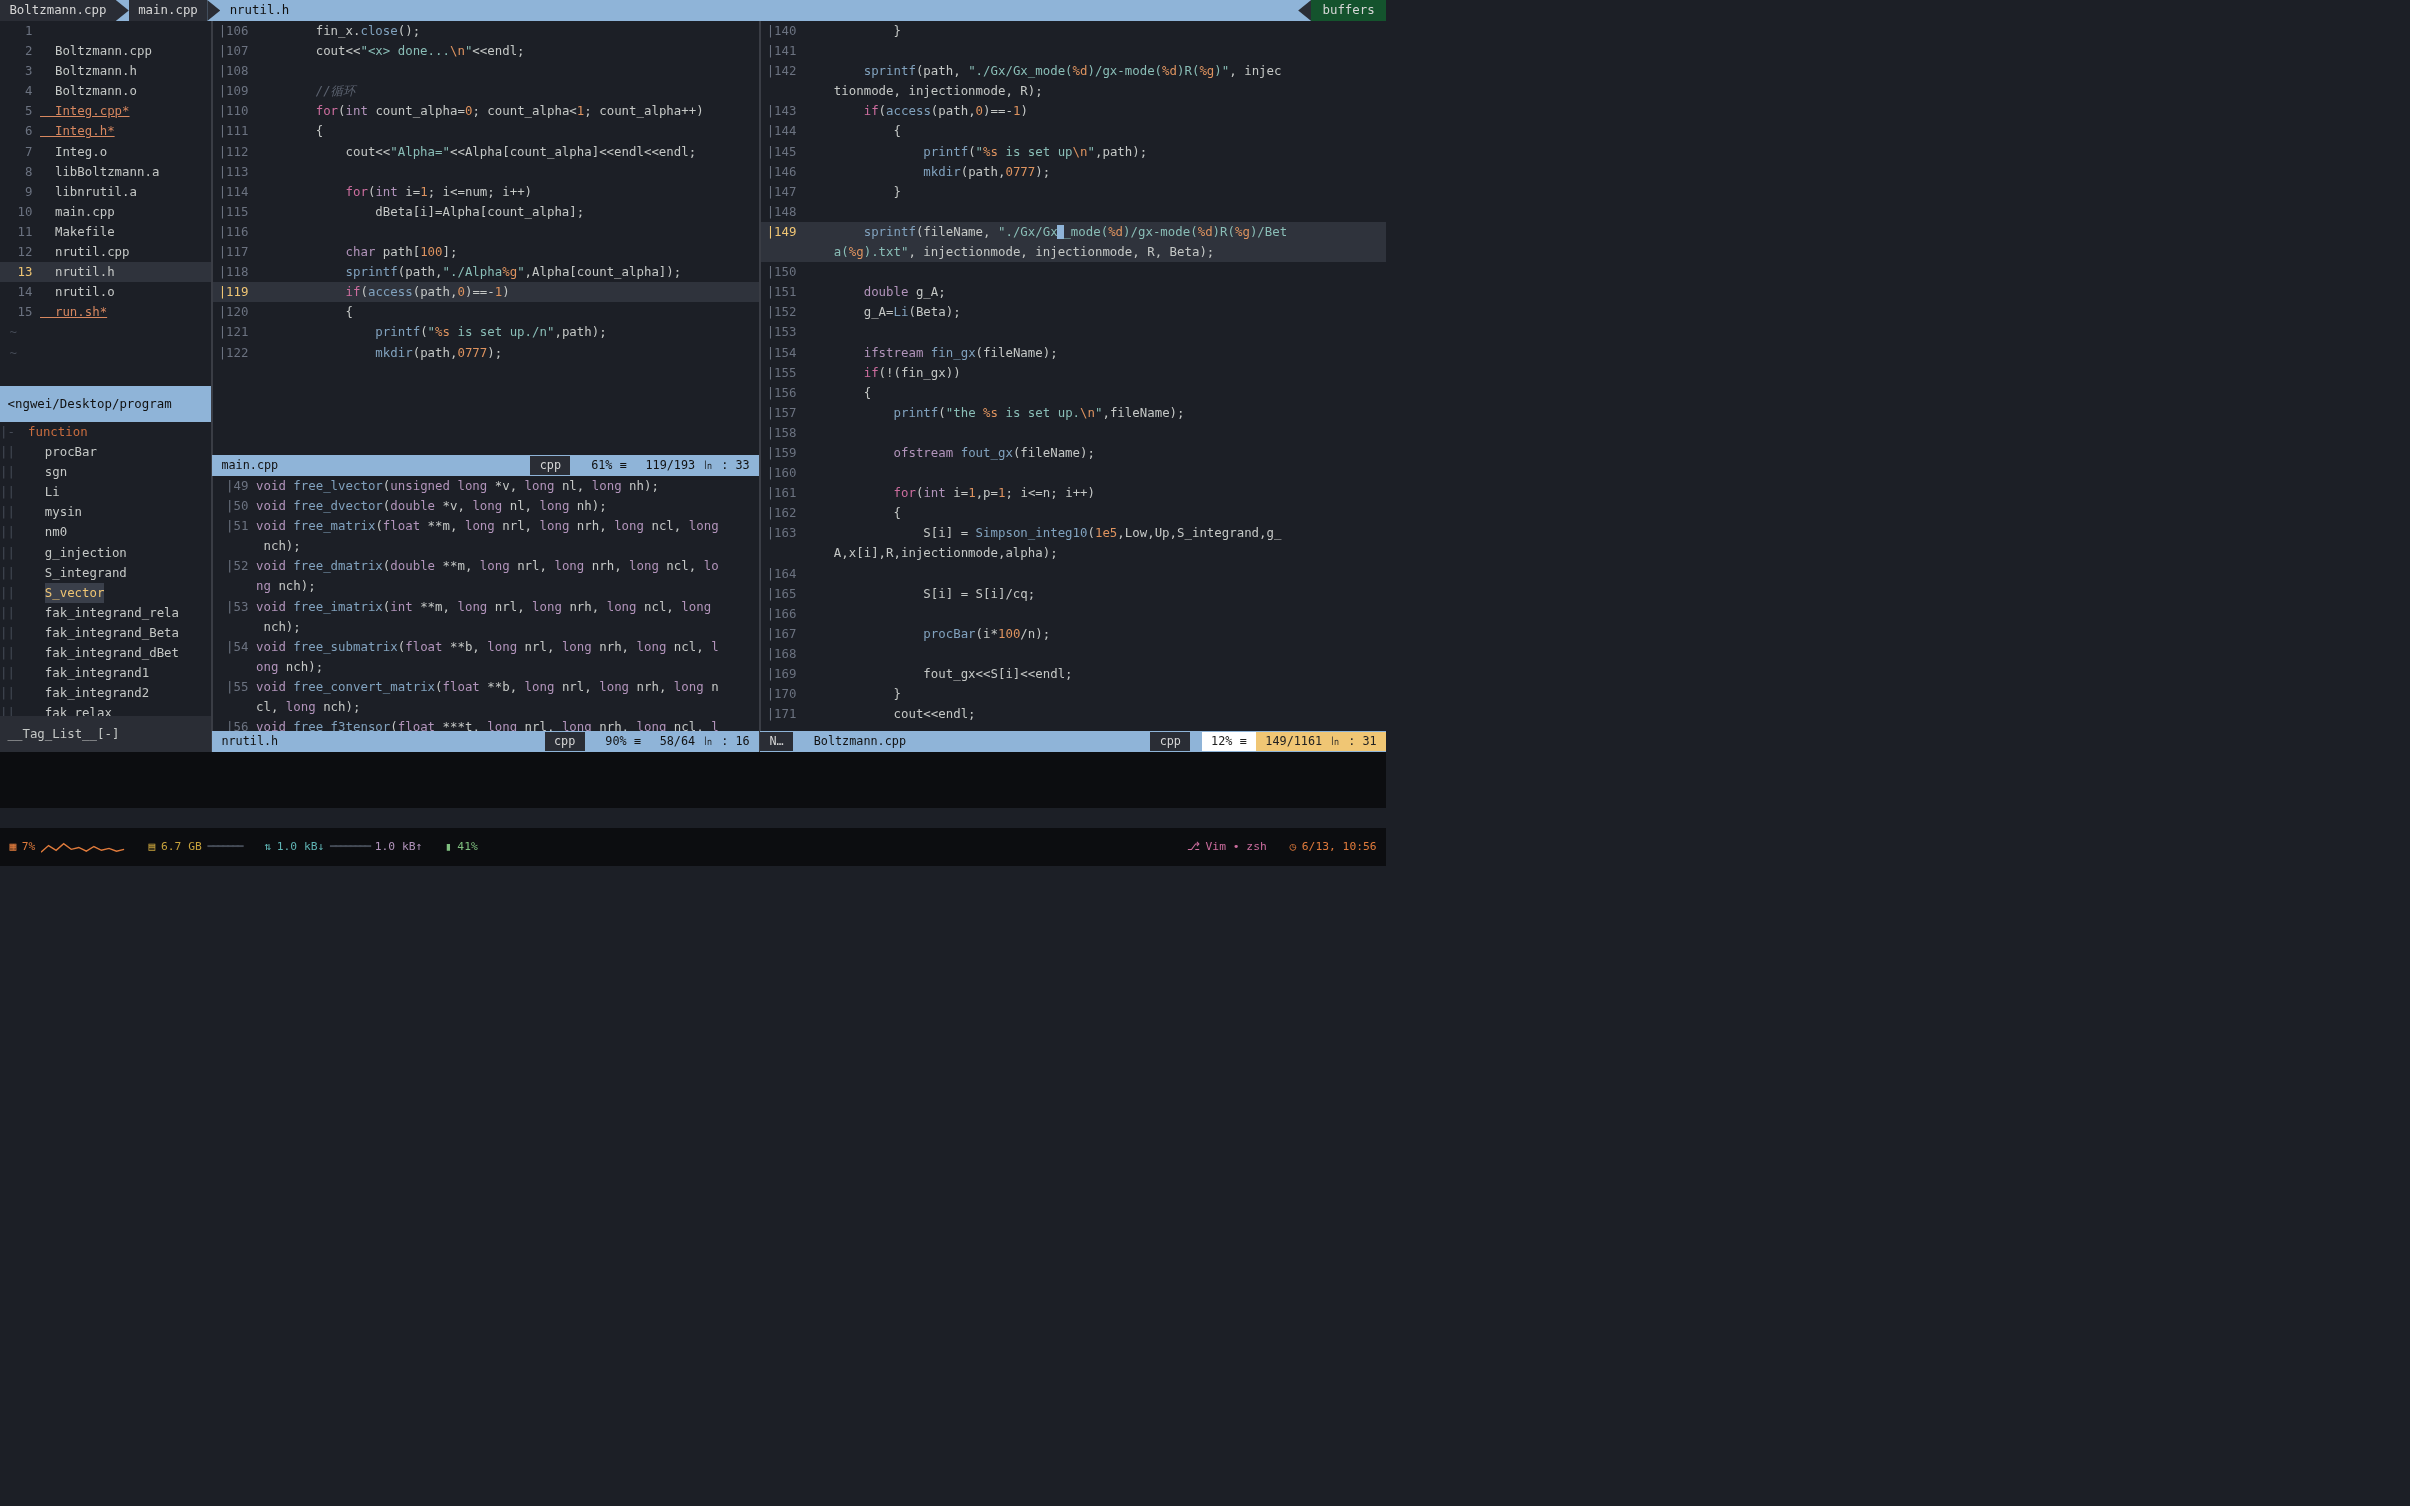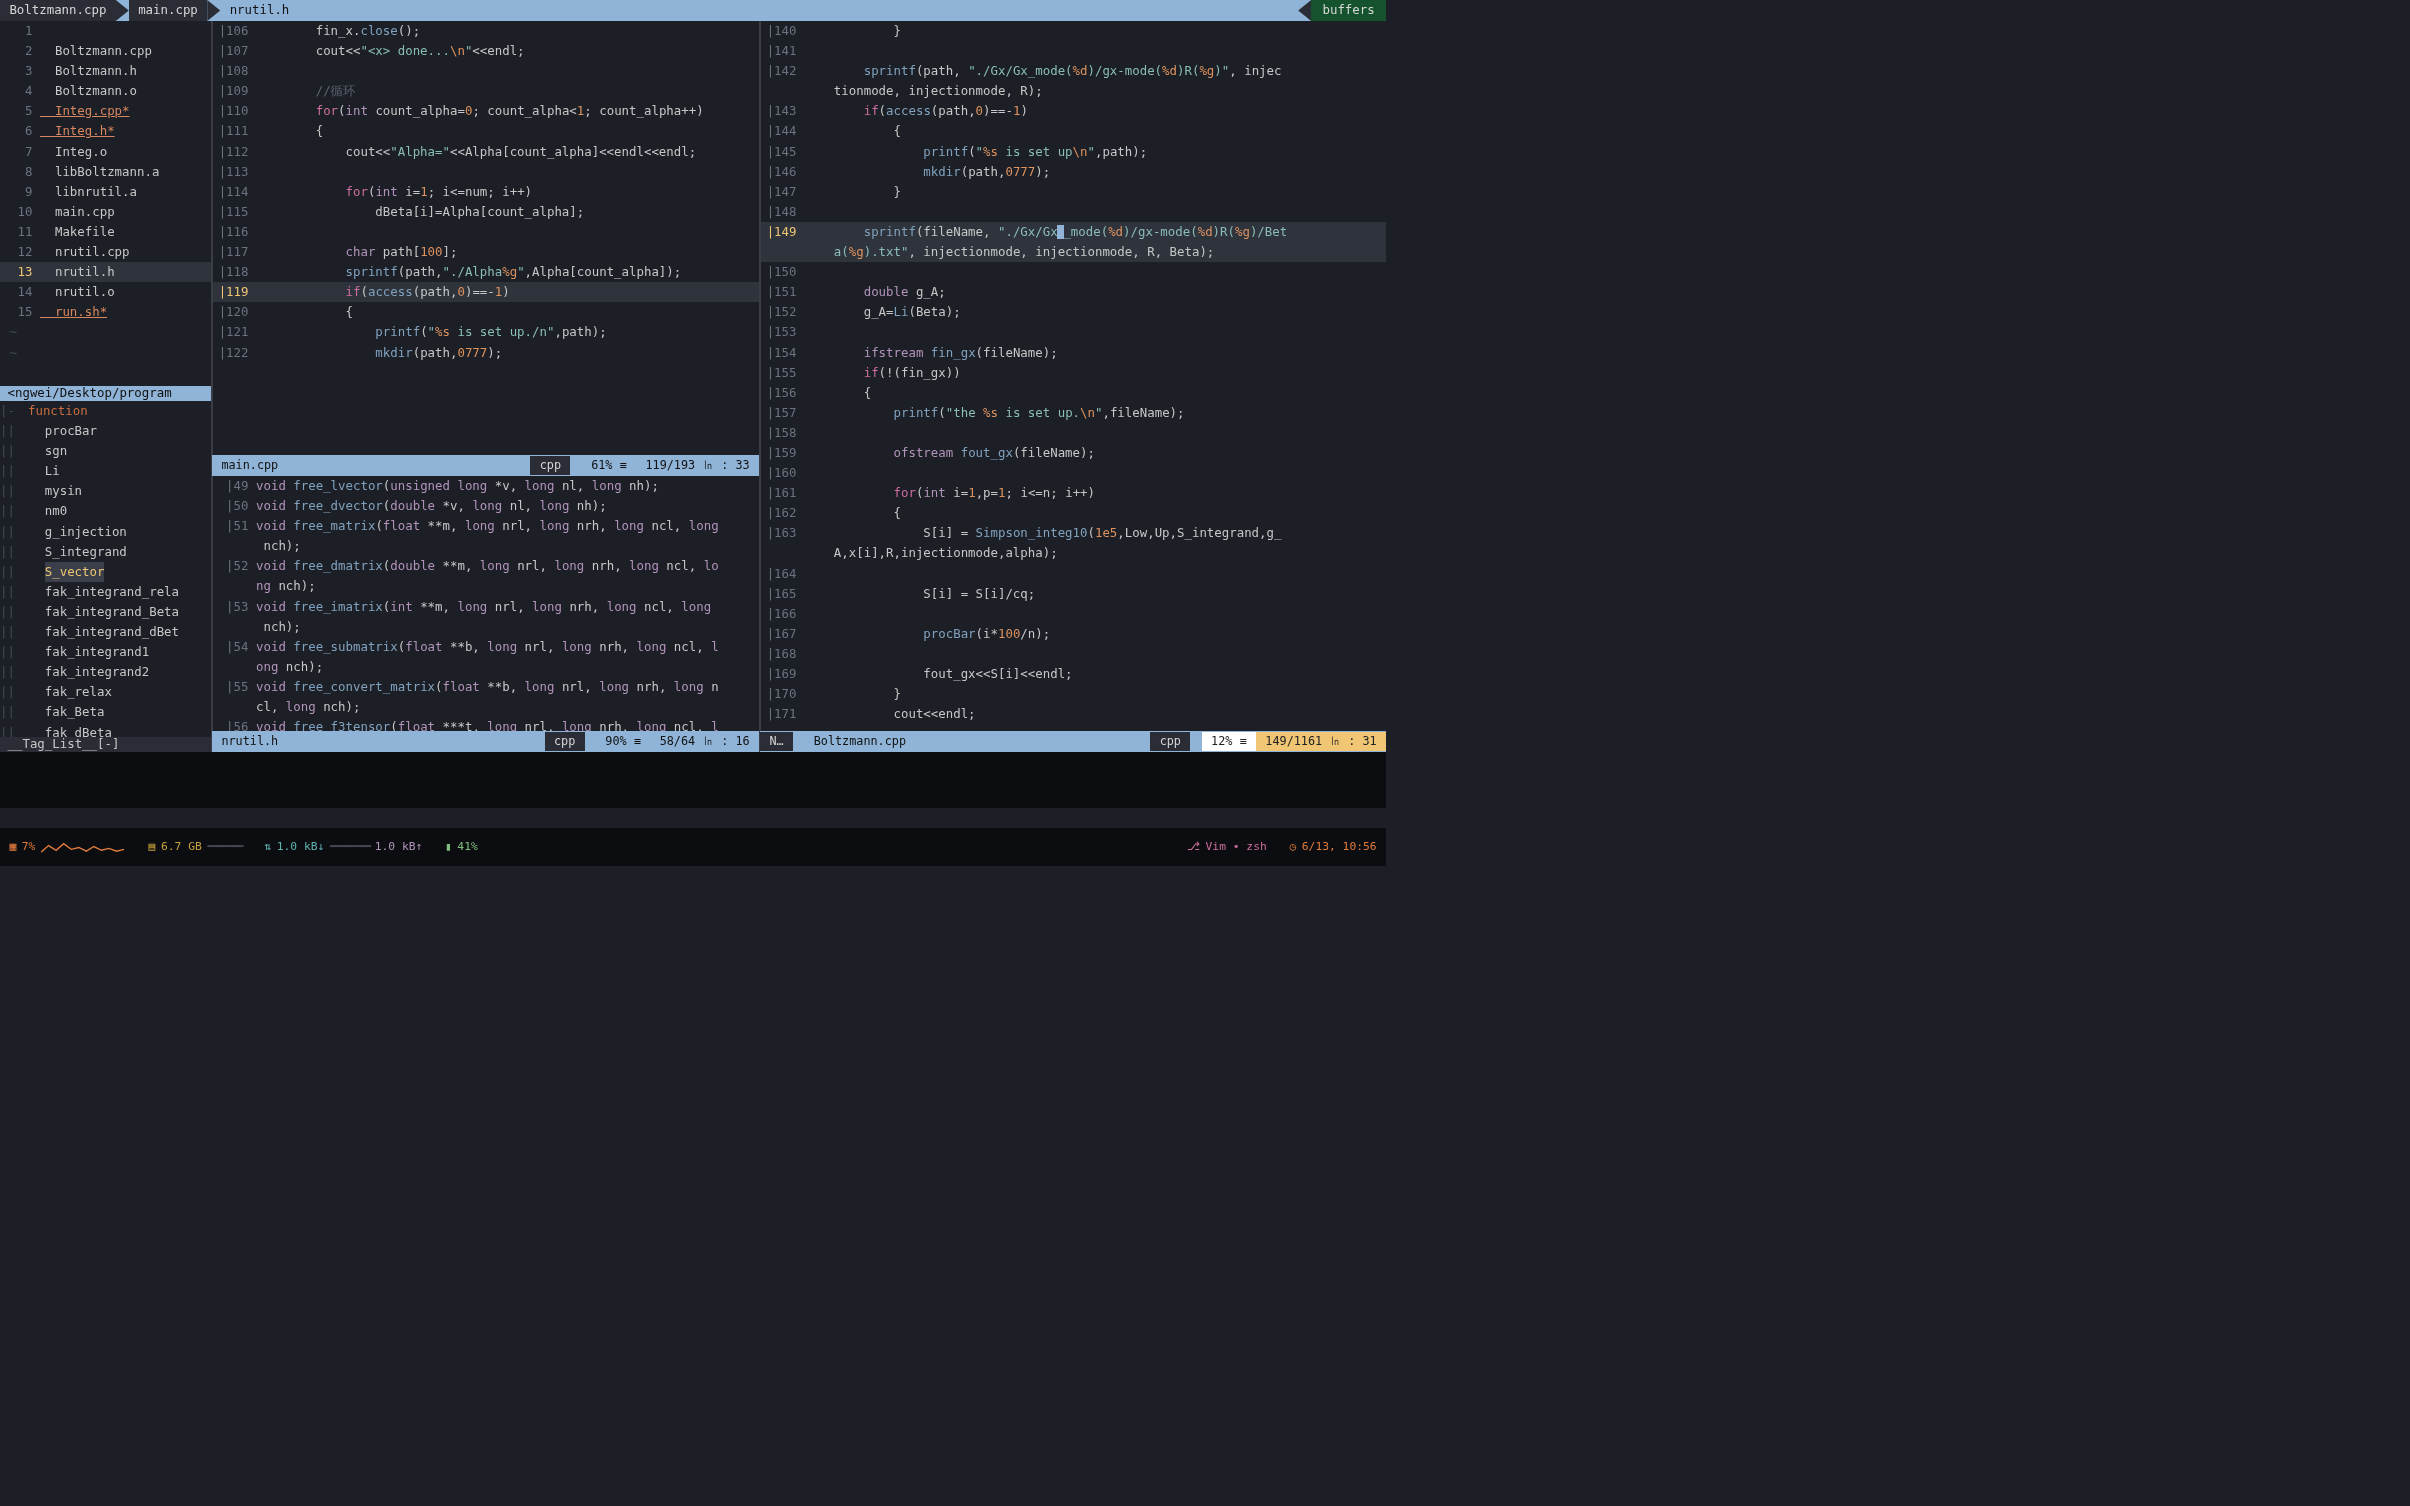--- a/index.html
+++ b/index.html
@@ -50,39 +50,39 @@
 .status .sep-r2{ width:11.3px; background:#8fb4d8; clip-path: polygon(0 0,100% 50%,0 100%); }
 .status .spacer { flex:1; background:#2a2d35; }
 .status .sep-l { width:11.3px; background:#8fb4d8; clip-path: polygon(100% 0,0 50%,100% 100%); }
 
 
 .kw  { color:#cc6d9e; }   
 .ty  { color:#b294bb; }   
 .fnm { color:#81a2be;margin-top:36px; }   
 .str { color:#8abeb7; }   
 .num { color:#de935f; }   
-.cm  { color:#5c6370; }
+.cm  { color:#5c6370;font-style:italic; }
 .pp  { color:#f0c674; }   
 .esc { color:#de935f; }   
 .mod { color:#d7875f;text-decoration:underline; }   
 .path{ color:#cc6d9e; }
 .tilde { color:#444a55; padding-left: 9.4px; }
 
 .bottom-gap { height: 56px; background:#0c0d10; }
 
 .sysbar { position:absolute; left:0; right:0; bottom:0; height:38px; background:#0c0d10; display:flex; align-items:center; color:#9aa3ad; font-size:11.3px; padding: 0 9.4px; gap: 22.6px; }
 .sysbar .item { display:flex; align-items:center; gap:5.6px; }
 .sysbar .orange { color:#e07b3c; }
 .sysbar .spark { width: 85px; height:17px; }
 .sysbar .green { color:#7fbf7f; }
 .sysbar .cyan  { color:#5fb3b3; }
 .sysbar .grow { flex:1; }
 .ic { display:inline-block; }
 .pipe { border-left:0.9px solid #3a3d45; }
-.sec-left-sb { height:15px; background:#2a2d35; color:#c5c8c6; padding:0 7.5px; display:flex; align-items:center; }
+.sec-left-sb { height:36px; background:#2a2d35; color:#c5c8c6; padding:0 7.5px; display:flex; align-items:center; }
 .cursor-block { display:inline-block; width:7.5px; height:14px; background:#8fb4d8; vertical-align:middle; margin-left:-0.9px; margin-right:-0.9px; }
 </style>
 </head>
 <body>
 
 <div class="tabline">
   <div class="tab inactive">Boltzmann.cpp</div>
   <div class="sep"></div>
   <div class="tab inactive">main.cpp</div>
   <div class="sep"></div>

